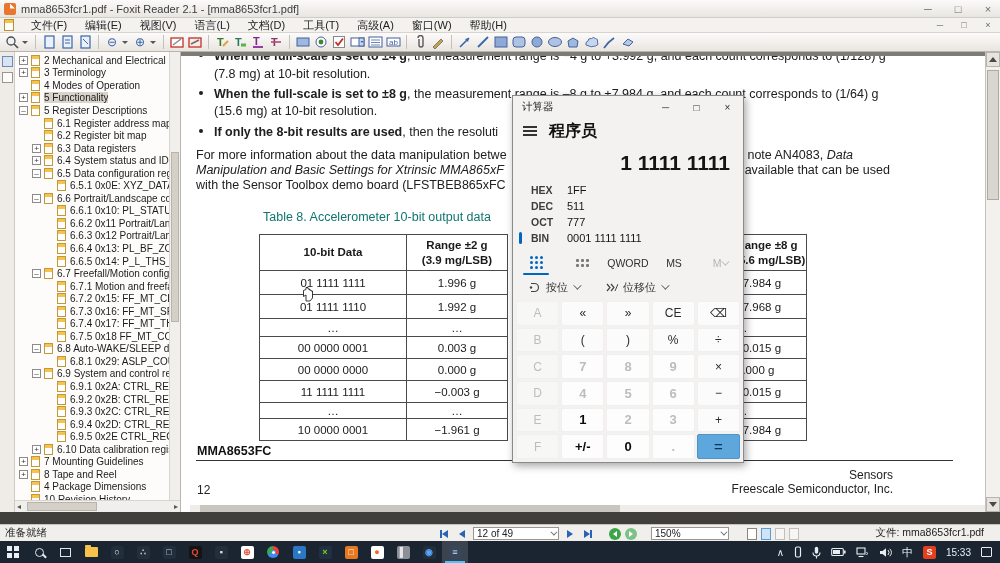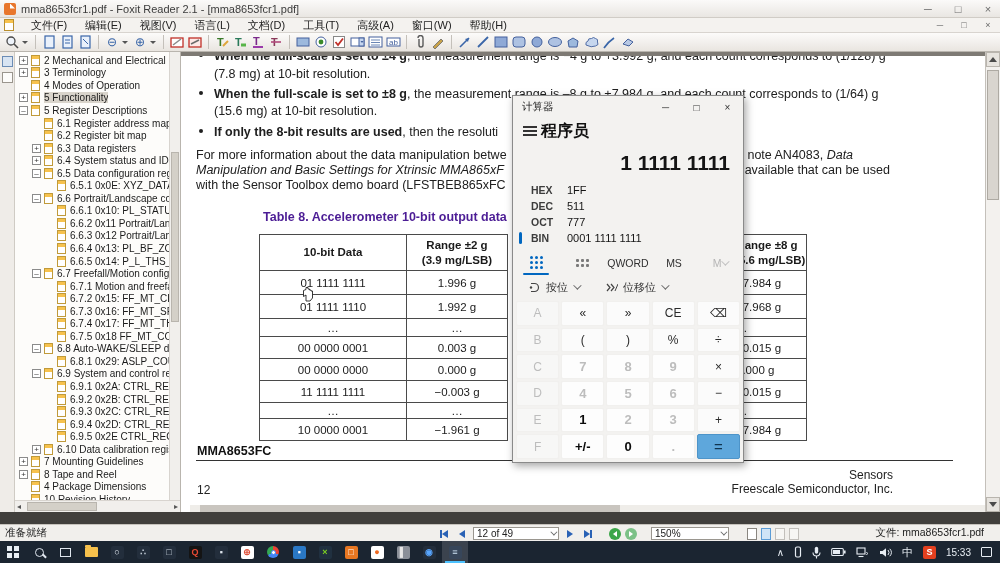--- a/index.html
+++ b/index.html
@@ -50,21 +50,21 @@
   .sb-btn { position:absolute; left:0; right:0; height:15px; background:#e7e4df; border:1px solid #b9b5ae; display:flex; align-items:center; justify-content:center; }
   .tri-up { width:0; height:0; border-left:4px solid transparent; border-right:4px solid transparent; border-bottom:5px solid #4a4a4a; }
   .tri-down { width:0; height:0; border-left:4px solid transparent; border-right:4px solid transparent; border-top:5px solid #4a4a4a; }
   #vscroll .thumb { position:absolute; left:1px; right:1px; top:20px; height:130px; background:#d9d5cf; border:1px solid #aeaaa3; }
 
   
   .doc-bullet { position:absolute; font-size:12.5px; color:#202020; }
   .doc-bullet .dot { position:absolute; left:-15px; top:4px; width:4px; height:4px; background:#202020; border-radius:50%; }
   .para { position:absolute; font-size:12.5px; color:#202020; }
   .b { font-weight:bold; } .i { font-style:italic; }
-  #tblTitle { position:absolute; font-weight:bold; font-size:12.5px; color:#4c1d95; }
+  #tblTitle { position:absolute; font-weight:normal; font-size:12.5px; color:#0f766e; }
   #tbl { position:absolute; border:1px solid #4a4a4a; border-bottom:none; }
   .trow { display:flex; }
   .trow div { border-right:1px solid #4a4a4a; border-bottom:1px solid #4a4a4a; display:flex; align-items:center; justify-content:center; font-size:11.5px; color:#1a1a1a; }
   .trow div:last-child { border-right:none; }
   #tbl .hdr div { font-weight:bold; flex-direction:column; line-height:1.25; }
   #tblR { position:absolute; border:1px solid #4a4a4a; border-bottom:none; }
   #tblR .cellr { border-bottom:1px solid #4a4a4a; display:flex; align-items:center; font-size:11.5px; color:#1a1a1a; padding-left:14px; }
   #tblR .hdrr { font-weight:bold; font-size:11.5px; flex-direction:column; justify-content:center; display:flex; line-height:1.25; padding-left:6px; }
   .footer-model { position:absolute; font-weight:bold; font-size:12.5px; color:#111; }
   .footer-rule { position:absolute; height:1px; background:#333; }
@@ -73,21 +73,21 @@
 
   
   #cursor { position:absolute; z-index:60; }
 
   
   #calc { position:absolute; left:512px; top:95px; width:232px; height:368px; background:#f3f2f0; border:1px solid #8a8a8a; box-shadow:2px 3px 8px rgba(0,0,0,.35); z-index:40; display:flex; flex-direction:column; font-family:"Liberation Sans",sans-serif; }
   #calcTitlebar { height:22px; display:flex; align-items:center; padding-left:9px; }
   #calcTitlebar .ct { font-size:10.5px; color:#1a1a1a; }
   .calc-winbtns { margin-left:auto; display:flex; height:100%; }
   .calc-winbtns span { width:31px; display:flex; align-items:center; justify-content:center; font-size:10px; color:#333; }
-  #calcHeader { height:26px; display:flex; align-items:center; padding-left:10px; gap:4px; }
+  #calcHeader { height:26px; display:flex; align-items:center; padding-left:10px; gap:12px; }
   .hamb { display:flex; flex-direction:column; gap:2.5px; width:14px; }
   .hamb i { height:1.6px; background:#333; }
   #calcMode { font-size:16px; font-weight:bold; color:#111; }
   #calcDisplay { height:36px; text-align:right; padding-right:13px; font-size:21px; font-weight:bold; color:#141414; line-height:38px; }
   #radix { padding:2px 0 4px 0; }
   .radix-row { height:16px; display:flex; align-items:center; padding-left:18px; position:relative; }
   .radix-row .rx-name { width:36px; font-size:10.5px; font-weight:bold; color:#3c3c3c; }
   .radix-row .rx-val { font-size:11px; color:#141414; }
   .radix-row.active::before { content:""; position:absolute; left:6px; top:2px; bottom:2px; width:3px; background:#0067c0; border-radius:2px; }
   #calcTools { height:25px; display:flex; align-items:center; }

